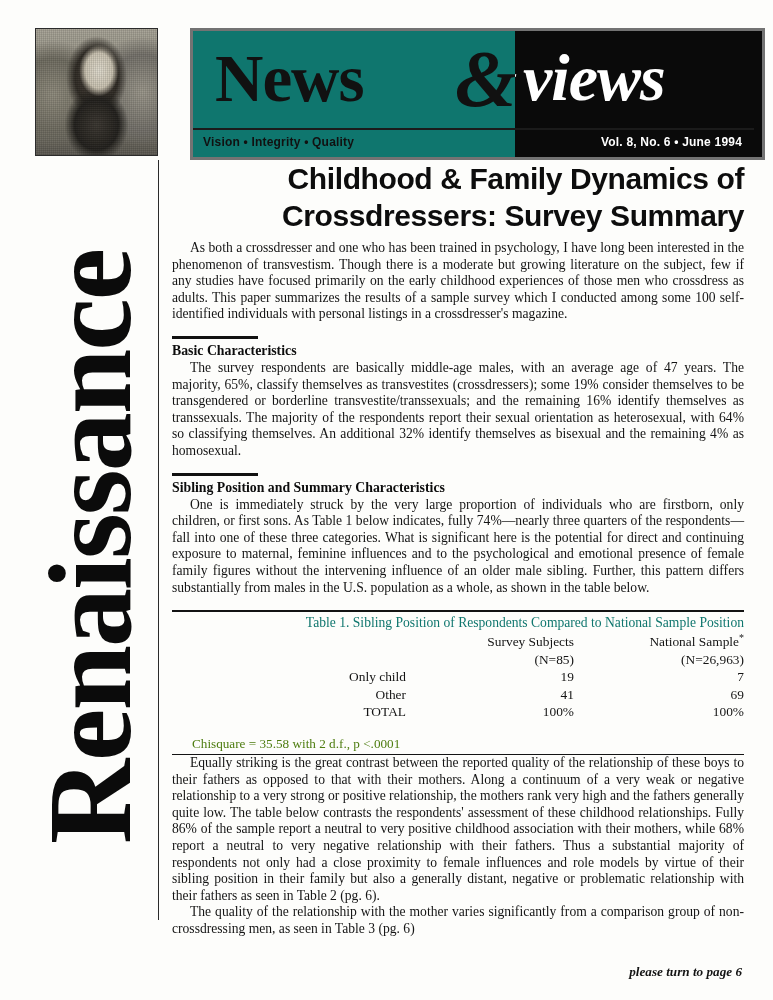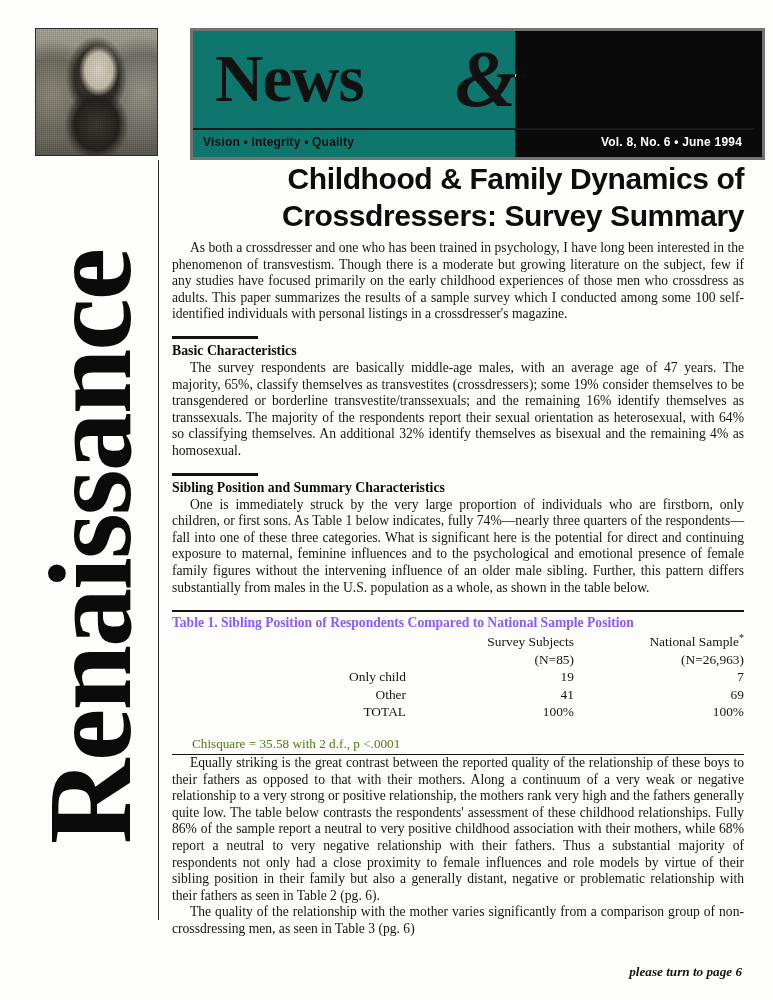--- a/index.html
+++ b/index.html
@@ -273,25 +273,25 @@
     margin-top: 14px;
     position: relative;
   }
   .tbl-rule-top {
     height: 2px;
     background: #131313;
     width: 100%;
   }
   .tbl-caption {
     font-family: "Liberation Serif", "DejaVu Serif", serif;
-    font-weight: bold;
+    font-weight: normal;
     font-size: 13.6px;
-    text-align: left;
+    text-align: right;
     padding: 3px 0 3px 0;
-    color: #8b5cf6;
+    color: #0f766e;
   }
   table.survey {
     border-collapse: collapse;
     width: 100%;
     font-family: "Liberation Serif", "DejaVu Serif", serif;
     font-size: 13.4px;
     color: #141414;
   }
   table.survey td, table.survey th {
     padding: 0 0 1.5px 0;
@@ -352,20 +352,21 @@
       <div class="mona-scan"></div>
     </div>
 
     <div class="mast-box">
       <div class="mast-black"></div>
 
       <div class="mast-title">
         <span class="mast-news">News</span>
         <span class="mast-amp">&amp;</span>
         <span class="mast-amp-white">&amp;</span>
+        <span class="mast-views">views</span>
       </div>
 
       <div class="mast-footer">
         <div class="mast-rule"></div>
         <div class="mast-tagline">Vision • Integrity • Quality</div>
         <div class="mast-volume">Vol. 8, No. 6 • June 1994</div>
       </div>
     </div>
   </div>
 

